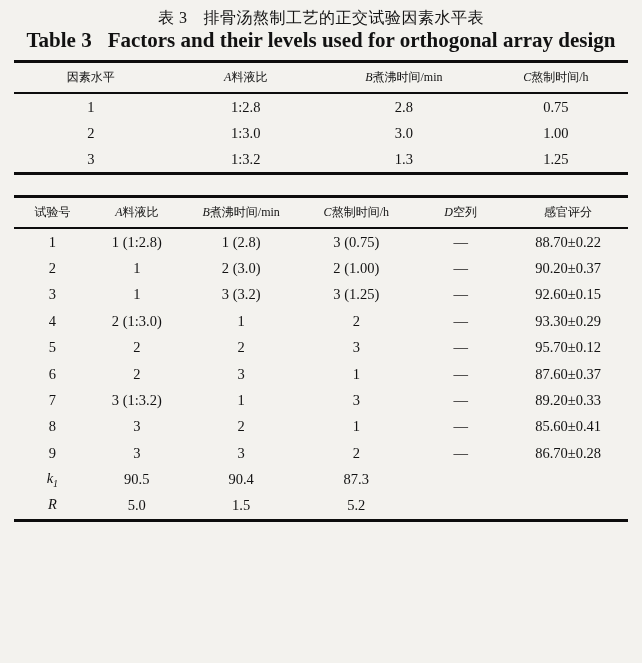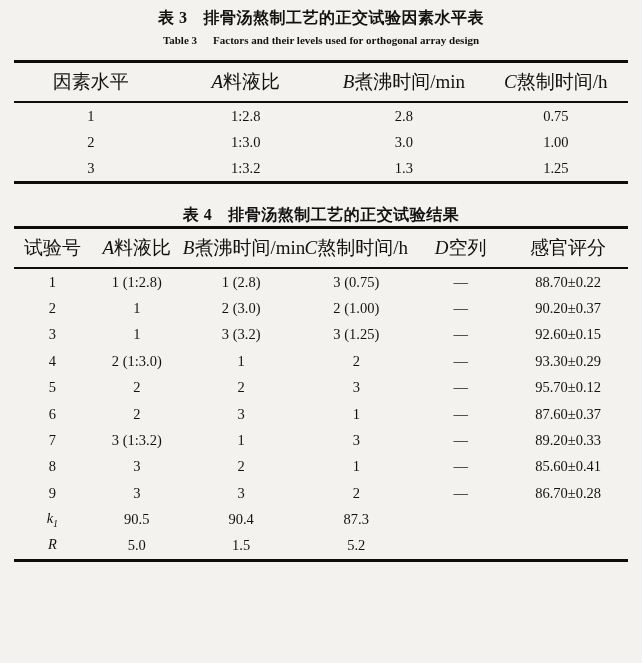--- a/index.html
+++ b/index.html
@@ -12,30 +12,30 @@
   .page {
     width: 642px;
     height: 663px;
     box-sizing: border-box;
     padding: 7px 14px 0 14px;
     background: #f3f2ee;
     overflow: hidden;
   }
   .tbl-title-zh {
     text-align: center;
-    font-weight: bold;
+    font-weight: normal;
     font-size: 16px;
     line-height: 22px;
     letter-spacing: 0.5px;
     white-space: nowrap;
   }
   .tbl-title-en {
     text-align: center;
     font-weight: bold;
-    font-size: 11px;
+    font-size: 21px;
     line-height: 22px;
     white-space: nowrap;
   }
   .title-tag { margin-right: 16px; }
   table.rule-table {
     width: 100%;
     border-collapse: collapse;
     border-top: 3px solid #0d0d0d;
     border-bottom: 3px solid #0d0d0d;
     table-layout: fixed;
@@ -45,21 +45,21 @@
     font-weight: normal;
     text-align: center;
     font-size: 14.5px;
     padding: 2px 0;
     white-space: nowrap;
     overflow: visible;
   }
   table.rule-table thead th {
     border-bottom: 2px solid #0d0d0d;
     padding: 6px 0;
-    font-size: 19px;
+    font-size: 12px;
   }
   #table3 { margin-top: 9px; }
   #table3 tbody td { padding: 2.5px 0; height: 21px; }
   #table4-wrap { margin-top: 20px; }
   #table4 tbody td { padding: 2.2px 0; height: 22px; }
   .it { font-style: italic; }
   .stat-label i { font-style: italic; margin-top: 18px; }
   .stat-label sub { font-size: 10px; }
 </style>
 </head>
@@ -105,23 +105,20 @@
       <tr>
         <td>3</td>
         <td>1:3.2</td>
         <td>1.3</td>
         <td>1.25</td>
       </tr>
     </tbody>
   </table>
 
   <div id="table4-wrap">
-    <div class="tbl-title-zh">
-      <span class="title-tag">表 4</span><span>排骨汤熬制工艺的正交试验结果</span>
-    </div>
 
     <table class="rule-table" id="table4">
       <colgroup>
         <col style="width:12.5%">
           <col style="width:15%">
           <col style="width:19%">
           <col style="width:18.5%">
           <col style="width:15.5%">
           <col style="width:19.5%">
       </colgroup>

